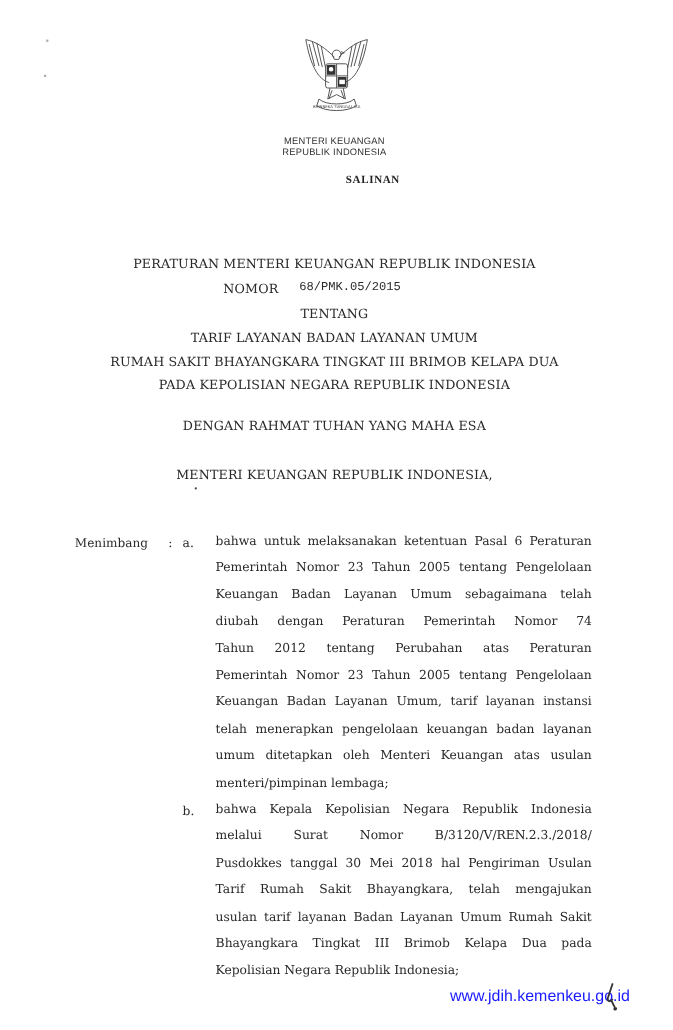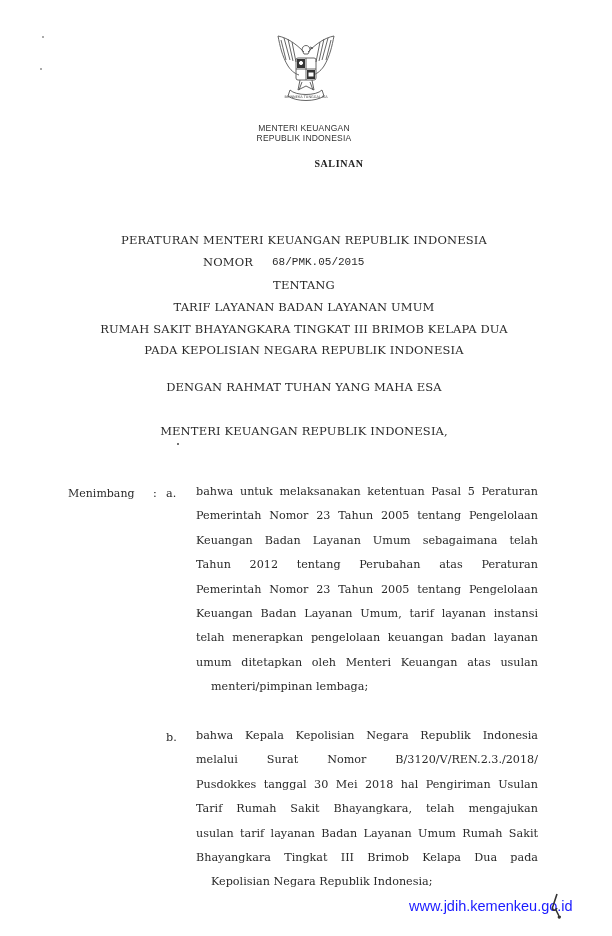--- a/index.html
+++ b/index.html
@@ -6,21 +6,21 @@
   body { width:612px; height:936px; position:relative; overflow:hidden;
          font-family:"DejaVu Serif","Liberation Serif",serif; color:#2a2a2a; }
   .abs { position:absolute; }
   .center { left:0; width:608px; text-align:center; }
   .emblem { left:266px; top:30px; width:80px; height:80px; }
   .hdr-sans { font-family:"Liberation Sans","DejaVu Sans",sans-serif; font-size:8.5px; letter-spacing:0.2px; color:#333; line-height:10px; }
   .salinan { font-family:"Liberation Serif",serif; font-weight:bold; font-size:10px; letter-spacing:0.6px; color:#222; }
   .title { font-size:11.5px; letter-spacing:0.15px; }
   .mono { font-family:"Liberation Mono","DejaVu Sans Mono",monospace; font-size:11px; }
   .body-text { font-size:11.2px; line-height:24.4px; text-align:justify; text-align-last:justify; }
-  .last { text-align-last:left;margin-left:15px; }
+  .last { text-align-last:left; }
   .link { font-family:"Liberation Sans",sans-serif; font-size:14.5px; color:#1a1aff; }
   .dot { width:2px; height:2px; background:#444; border-radius:50%; }
   .speck { width:1.5px; height:1.5px; background:#aaa; }
 </style>
 </head>
 <body>
 
 <div class="abs emblem">
   <svg width="80" height="80" viewBox="0 0 80 80">
     <g fill="none" stroke="#555" stroke-width="0.9">
@@ -72,23 +72,24 @@
 
 <div class="abs center title" style="top:380px;">DENGAN RAHMAT TUHAN YANG MAHA ESA</div>
 <div class="abs center title" style="top:424px;">MENTERI KEUANGAN REPUBLIK INDONESIA,</div>
 <div class="abs dot" style="left:177px; top:443px;"></div>
 
 <div class="abs" style="left:68px; top:487px; font-size:11px;">Menimbang</div>
 <div class="abs" style="left:153px; top:487px; font-size:11.2px;">:</div>
 
 <div class="abs" style="left:166px; top:487px; font-size:11.2px;">a.</div>
 <div class="abs" style="left:196px; top:480px; width:342px;">
-  <div class="body-text">bahwa untuk melaksanakan ketentuan Pasal 5 Peraturan</div>
+  <div class="body-text">bahwa untuk melaksanakan ketentuan Pasal 6 Peraturan</div>
   <div class="body-text">Pemerintah Nomor 23 Tahun 2005 tentang Pengelolaan</div>
   <div class="body-text">Keuangan Badan Layanan Umum sebagaimana telah</div>
+  <div class="body-text">diubah dengan Peraturan Pemerintah Nomor 74</div>
   <div class="body-text">Tahun 2012 tentang Perubahan atas Peraturan</div>
   <div class="body-text">Pemerintah Nomor 23 Tahun 2005 tentang Pengelolaan</div>
   <div class="body-text">Keuangan Badan Layanan Umum, tarif layanan instansi</div>
   <div class="body-text">telah menerapkan pengelolaan keuangan badan layanan</div>
   <div class="body-text">umum ditetapkan oleh Menteri Keuangan atas usulan</div>
   <div class="body-text last">menteri/pimpinan lembaga;</div>
 </div>
 
 <div class="abs" style="left:166px; top:731px; font-size:11.2px;">b.</div>
 <div class="abs" style="left:196px; top:724px; width:342px;">

